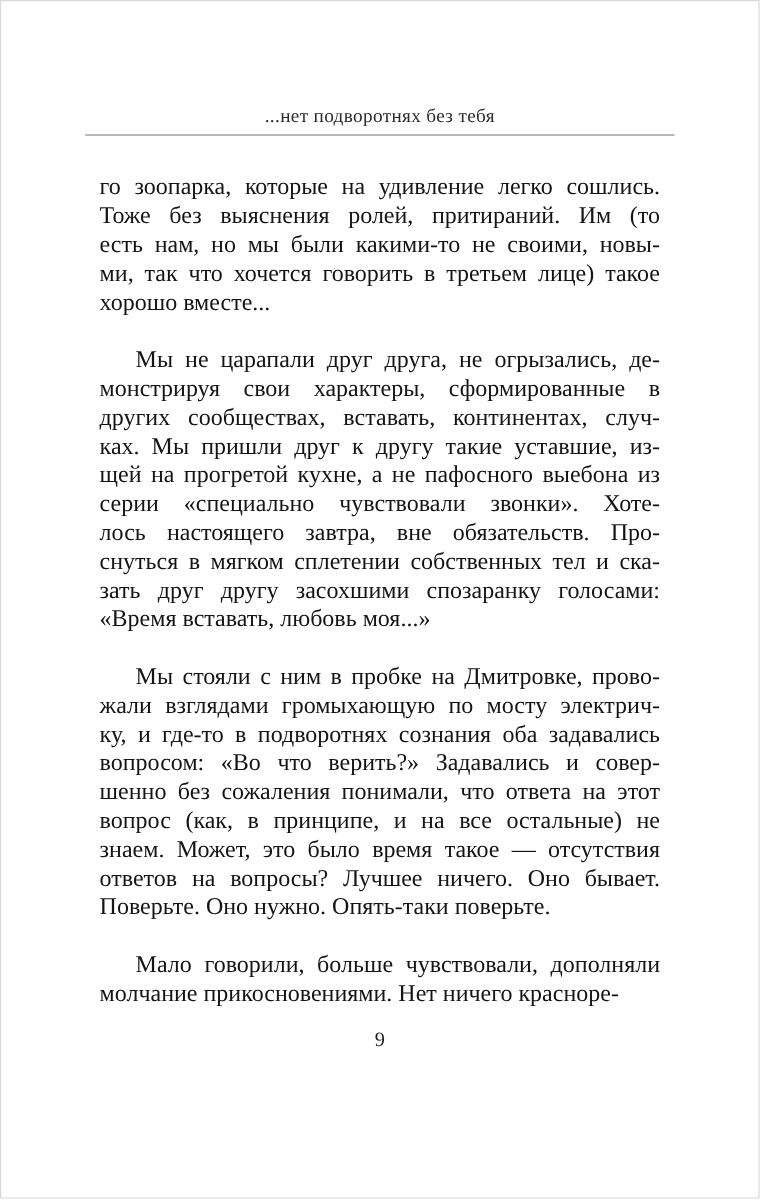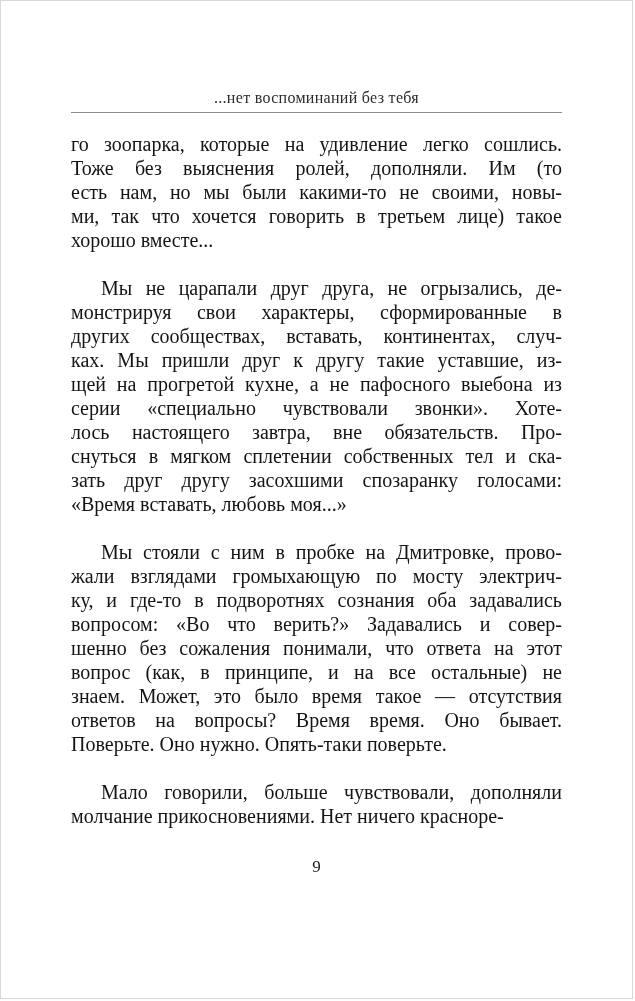--- a/index.html
+++ b/index.html
@@ -37,21 +37,21 @@
   }
   .page-body {
     position: absolute;
     top: 131px;
     left: 70px;
     right: 70px;
     font-size: 20px;
     line-height: 24px;
   }
   .paragraph {
-    margin: 0;
+    margin: 12px;
   }
   .paragraph + .paragraph {
     margin-top: 24px;
   }
   .line {
     text-align: justify;
     text-align-last: justify;
   }
   .line.last {
     text-align-last: left;
@@ -68,28 +68,28 @@
     font-size: 17px;
     color: #1c1c1c;
   }
 </style>
 </head>
 <body>
 
 <div class="page">
 
   <div class="running-head">
-    <div class="running-head-text">...нет воспоминаний без тебя</div>
+    <div class="running-head-text">...нет подворотнях без тебя</div>
     <div class="header-rule"></div>
   </div>
 
   <div class="page-body">
       <div class="paragraph">
         <div class="line">го зоопарка, которые на удивление легко сошлись.</div>
-        <div class="line">Тоже без выяснения ролей, дополняли. Им (то</div>
+        <div class="line">Тоже без выяснения ролей, притираний. Им (то</div>
         <div class="line">есть нам, но мы были какими-то не своими, новы-</div>
         <div class="line">ми, так что хочется говорить в третьем лице) такое</div>
         <div class="line last">хорошо вместе...</div>
       </div>
       <div class="paragraph indent">
         <div class="line">Мы не царапали друг друга, не огрызались, де-</div>
         <div class="line">монстрируя свои характеры, сформированные в</div>
         <div class="line">других сообществах, вставать, континентах, случ-</div>
         <div class="line">ках. Мы пришли друг к другу такие уставшие, из-</div>
         <div class="line">щей на прогретой кухне, а не пафосного выебона из</div>
@@ -100,21 +100,21 @@
         <div class="line last">«Время вставать, любовь моя...»</div>
       </div>
       <div class="paragraph indent">
         <div class="line">Мы стояли с ним в пробке на Дмитровке, прово-</div>
         <div class="line">жали взглядами громыхающую по мосту электрич-</div>
         <div class="line">ку, и где-то в подворотнях сознания оба задавались</div>
         <div class="line">вопросом: «Во что верить?» Задавались и совер-</div>
         <div class="line">шенно без сожаления понимали, что ответа на этот</div>
         <div class="line">вопрос (как, в принципе, и на все остальные) не</div>
         <div class="line">знаем. Может, это было время такое — отсутствия</div>
-        <div class="line">ответов на вопросы? Время время. Оно бывает.</div>
+        <div class="line">ответов на вопросы? Лучшее ничего. Оно бывает.</div>
         <div class="line last">Поверьте. Оно нужно. Опять-таки поверьте.</div>
       </div>
       <div class="paragraph indent">
         <div class="line">Мало говорили, больше чувствовали, дополняли</div>
         <div class="line last">молчание прикосновениями. Нет ничего красноре-</div>
       </div>
     </div>
 
   <div class="page-number">9</div>
 

